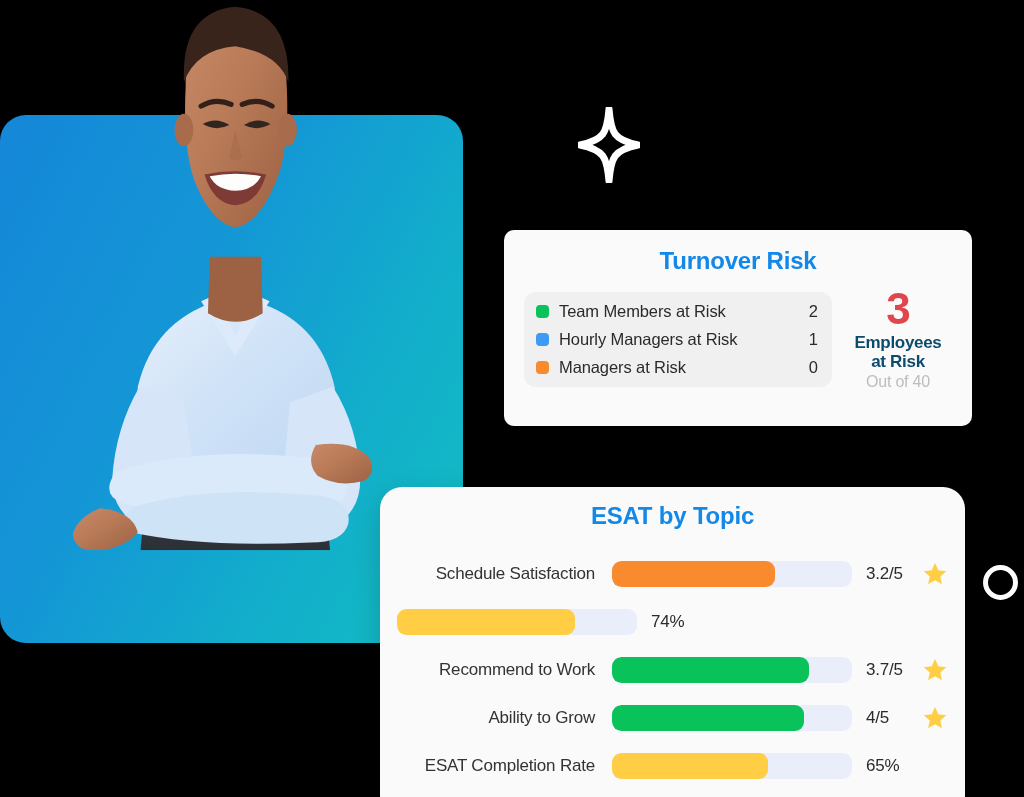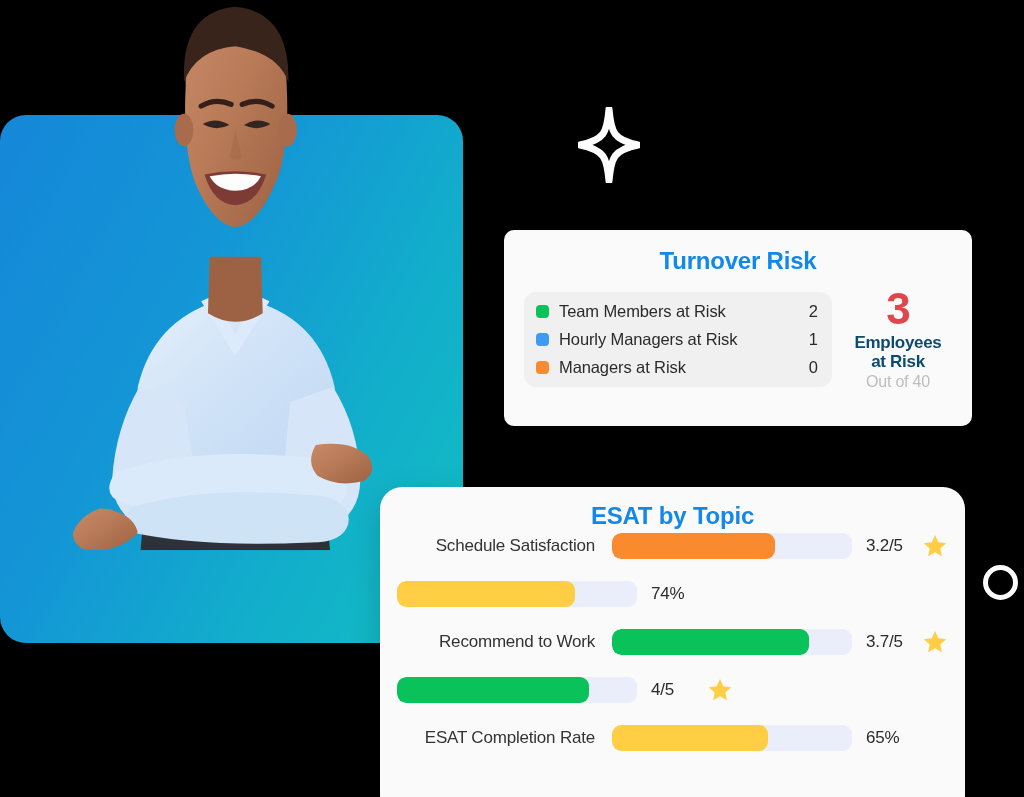--- a/index.html
+++ b/index.html
@@ -182,21 +182,21 @@
     width: 585px;
     height: 330px;
     background: #fafafa;
     border-radius: 22px;
     box-shadow: 0 10px 30px rgba(0,0,0,0.18);
     padding: 16px 0 0 0;
     overflow: hidden;
   }
 
   .esat-rows {
-    margin-top: 4px;
+    margin-top: 32px;
     display: flex;
     flex-direction: column;
     gap: 22px;
   }
 
   .esat-row {
     display: flex;
     align-items: center;
     height: 26px;
   }
@@ -403,20 +403,21 @@
             <div class="esat-fill" style="width: 82%; background: rgb(10, 194, 90);"></div>
           </div>
           <div class="esat-value">3.7/5</div>
           <div class="esat-star">
             <svg width="26" height="26" viewBox="0 0 24 24" xmlns="http://www.w3.org/2000/svg">
               <path d="M12 1.8 L15.0 8.6 L22.3 9.4 L16.9 14.3 L18.4 21.5 L12 17.8 L5.6 21.5 L7.1 14.3 L1.7 9.4 L9.0 8.6 Z" fill="#ffce44"></path>
             </svg>
           </div>
         </div>
         <div class="esat-row">
+          <div class="esat-label">Ability to Grow</div>
           <div class="esat-track">
             <div class="esat-fill" style="width: 80%; background: rgb(10, 194, 90);"></div>
           </div>
           <div class="esat-value">4/5</div>
           <div class="esat-star">
             <svg width="26" height="26" viewBox="0 0 24 24" xmlns="http://www.w3.org/2000/svg">
               <path d="M12 1.8 L15.0 8.6 L22.3 9.4 L16.9 14.3 L18.4 21.5 L12 17.8 L5.6 21.5 L7.1 14.3 L1.7 9.4 L9.0 8.6 Z" fill="#ffce44"></path>
             </svg>
           </div>
         </div>

